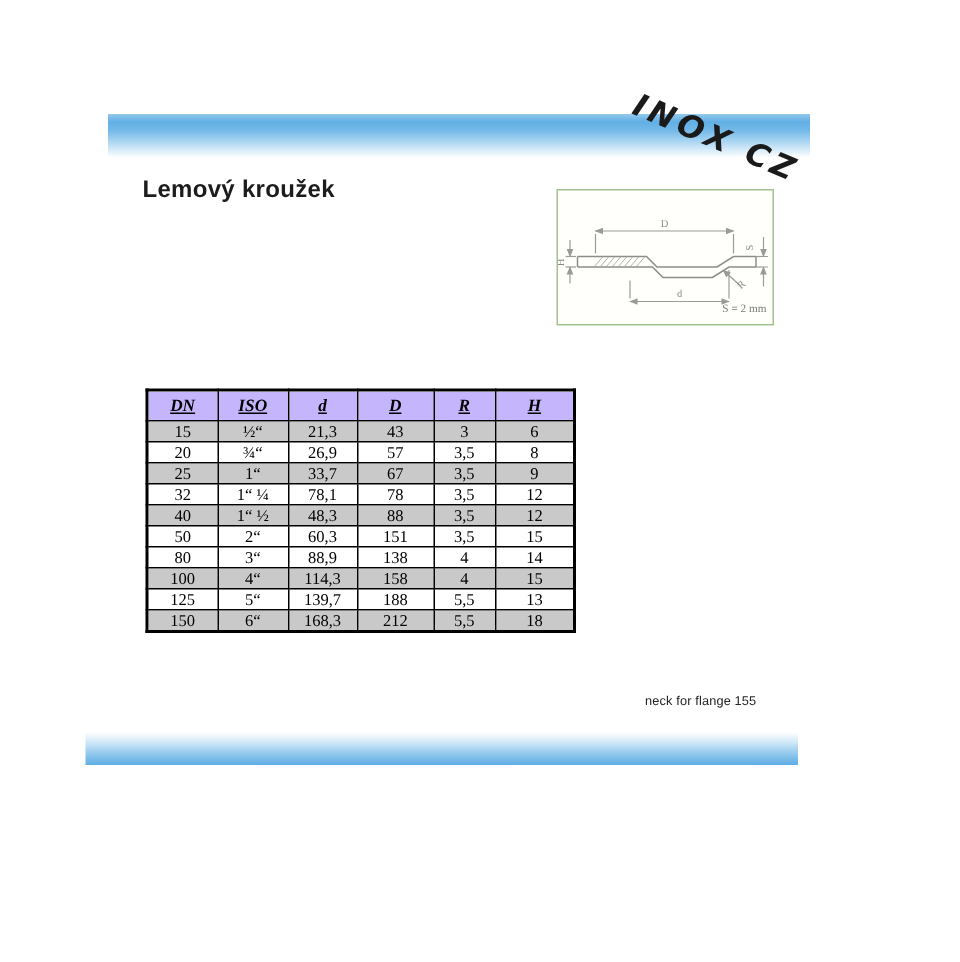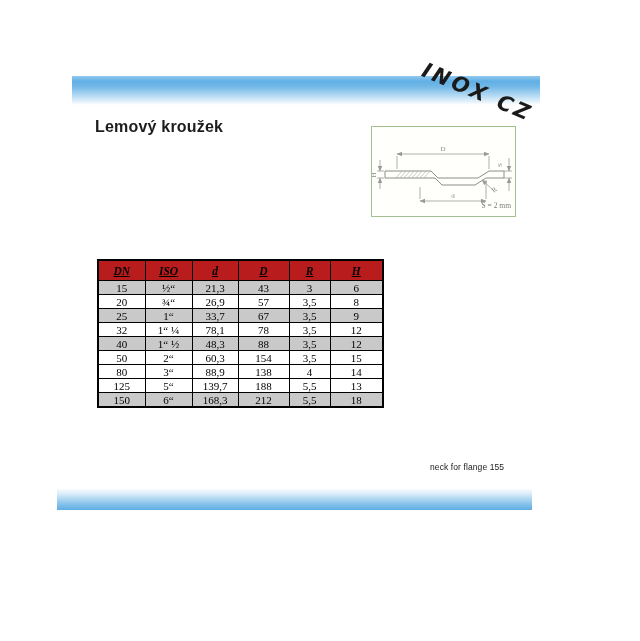--- a/index.html
+++ b/index.html
@@ -38,21 +38,21 @@
     border-collapse:collapse;table-layout:fixed;
     font-family:"Liberation Serif",serif;font-size:11px;color:#000;
     border:2px solid #000;
   }
   .dim-table th,.dim-table td{
     border:1px solid #000;text-align:center;vertical-align:middle;
     padding:0;overflow:hidden;white-space:nowrap;
   }
   .dim-table th{
     height:19px;font-weight:bold;font-style:italic;text-decoration:underline;
-    font-size:11.5px;background:#b91c1c;
+    font-size:11.5px;background:#c4b5fd;
   }
   .dim-table td{height:13px;background:#ffffff;}
   .dim-table tr.shaded td{background:#c9c9c9;}
 
   .footnote{
     position:absolute;left:430px;top:462px;
     font-size:8.5px;color:#222;letter-spacing:0.1px;
   }
 
   .dline{stroke:#9a9a9a;stroke-width:0.8;fill:none;}
@@ -193,32 +193,40 @@
           <td>1“ ½</td>
           <td>48,3</td>
           <td>88</td>
           <td>3,5</td>
           <td>12</td>
         </tr>
         <tr>
           <td>50</td>
           <td>2“</td>
           <td>60,3</td>
-          <td>154</td>
+          <td>151</td>
           <td>3,5</td>
           <td>15</td>
         </tr>
         <tr>
           <td>80</td>
           <td>3“</td>
           <td>88,9</td>
           <td>138</td>
           <td>4</td>
           <td>14</td>
         </tr>
+        <tr class="shaded">
+          <td>100</td>
+          <td>4“</td>
+          <td>114,3</td>
+          <td>158</td>
+          <td>4</td>
+          <td>15</td>
+        </tr>
         <tr>
           <td>125</td>
           <td>5“</td>
           <td>139,7</td>
           <td>188</td>
           <td>5,5</td>
           <td>13</td>
         </tr>
         <tr class="shaded">
           <td>150</td>

